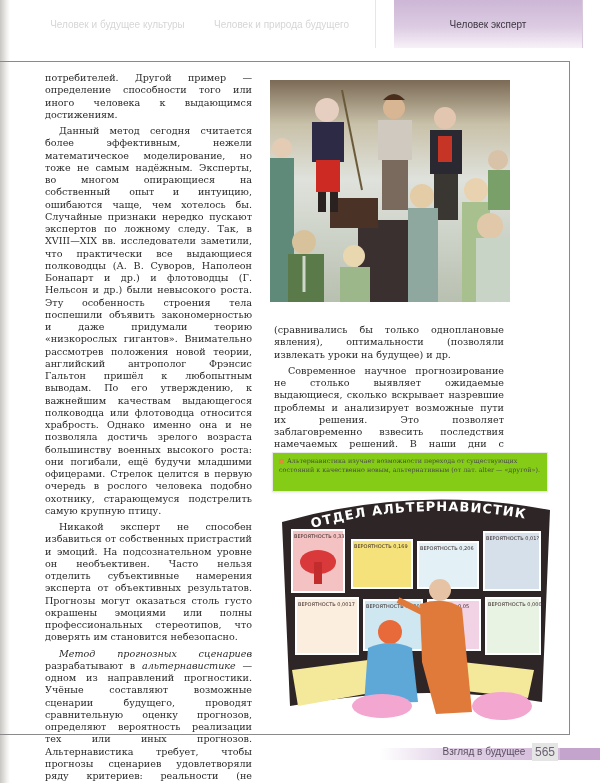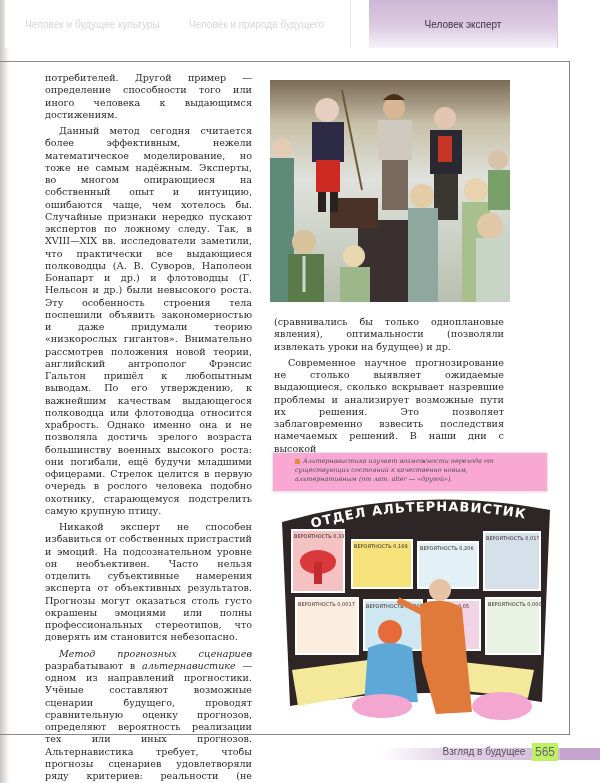--- a/index.html
+++ b/index.html
@@ -11,21 +11,21 @@
     }
     .binding-shadow {
       position: absolute; left: 0; top: 0; width: 10px; height: 783px;
       background: linear-gradient(to right, #c9c6c2, #f2f1ef 70%, #ffffff);
     }
     
     .header { position: absolute; left: 0; top: 0; width: 600px; height: 50px; }
     .tab {
       position: absolute; top: 0; height: 48px;
       display: flex; align-items: center; justify-content: center;
-      font-family: "Liberation Sans", sans-serif; font-size: 10px;
+      font-family: "Liberation Sans", sans-serif; font-size: 10px; margin-left: 25px;
     }
     .tab.faded { color: #d6d6d6; background: #ffffff; }
     .tab.t1 { left: 5px; width: 175px; border-right: 1px solid #ededed; }
     .tab.t2 { left: 163px; width: 187px; border-right: 1px solid #e6e6e6; }
     .tab.active {
       left: 369px; width: 188px; color: #3b3440;
       background: linear-gradient(to bottom, #cdb6d6 0%, #dccbe2 55%, #f7f1f8 100%);
       border-right: 1px solid #d8c9dd;
     }
     .tab.edge { left: 558px; width: 42px; background: #ffffff; }
@@ -44,47 +44,47 @@
     .col-left p, .col-right p { margin: 4px; text-indent: 0; }
     .col-left p.indent, .col-right p.indent { text-indent: 14px; }
     em { font-style: italic; }
 
     .illus-1 {
       position: absolute; left: 270px; top: 80px; width: 240px; height: 222px;
       overflow: hidden;
       background: linear-gradient(to bottom, #8e8372 0%, #c8c2b0 18%, #d5d8d1 35%, #9aa58a 60%, #7c8f70 100%);
     }
     .col-right {
-      position: absolute; left: 270px; top: 312px; width: 238px;
+      position: absolute; left: 270px; top: 320px; width: 238px;
       font-size: 9.6px; line-height: 12.25px; text-align: justify;
     }
     .note {
       position: absolute; left: 272px; top: 452px; width: 276px; height: 40px;
-      background: #f9a8d4; border: 1px solid #e9e9e9;
+      background: #84cc16; border: 1px solid #e9e9e9;
       box-shadow: 0 1px 2px rgba(0,0,0,0.08);
       font-size: 6.4px; line-height: 9px; color: #4a4a4a;
-      padding: 4px 22px; box-sizing: border-box; font-style: italic;
+      padding: 4px 6px; box-sizing: border-box;
     }
     .note .marker { display: inline-block; width: 5px; height: 5px; background: #e08a3c; margin-right: 3px; vertical-align: middle; }
 
     .illus-2 { position: absolute; left: 272px; top: 492px; width: 288px; height: 234px; }
 
     
     .footer-bar {
       position: absolute; left: 380px; top: 748px; width: 220px; height: 12px;
       background: linear-gradient(to right, #ffffff 0%, #e3d4e8 30%, #cdb0d5 100%);
     }
     .footer-title {
       position: absolute; left: 440px; top: 746px; width: 88px; height: 14px;
       font-family: "Liberation Sans", sans-serif; font-size: 10px; color: #5a5160;
       text-align: center; white-space: nowrap;
     }
     .page-num {
       position: absolute; left: 532px; top: 743px; width: 26px; height: 18px;
-      background: #bef264;
+      background: #e5e5e5;
       font-family: "Liberation Sans", sans-serif; font-size: 12px; color: #6b6370;
       text-align: center; line-height: 18px;
     }
     .footer-tail { position: absolute; left: 560px; top: 748px; width: 40px; height: 12px; background: #c4a3cd; }
   </style>
 </head>
 <body>
 
 <div class="binding-shadow"></div>
 

